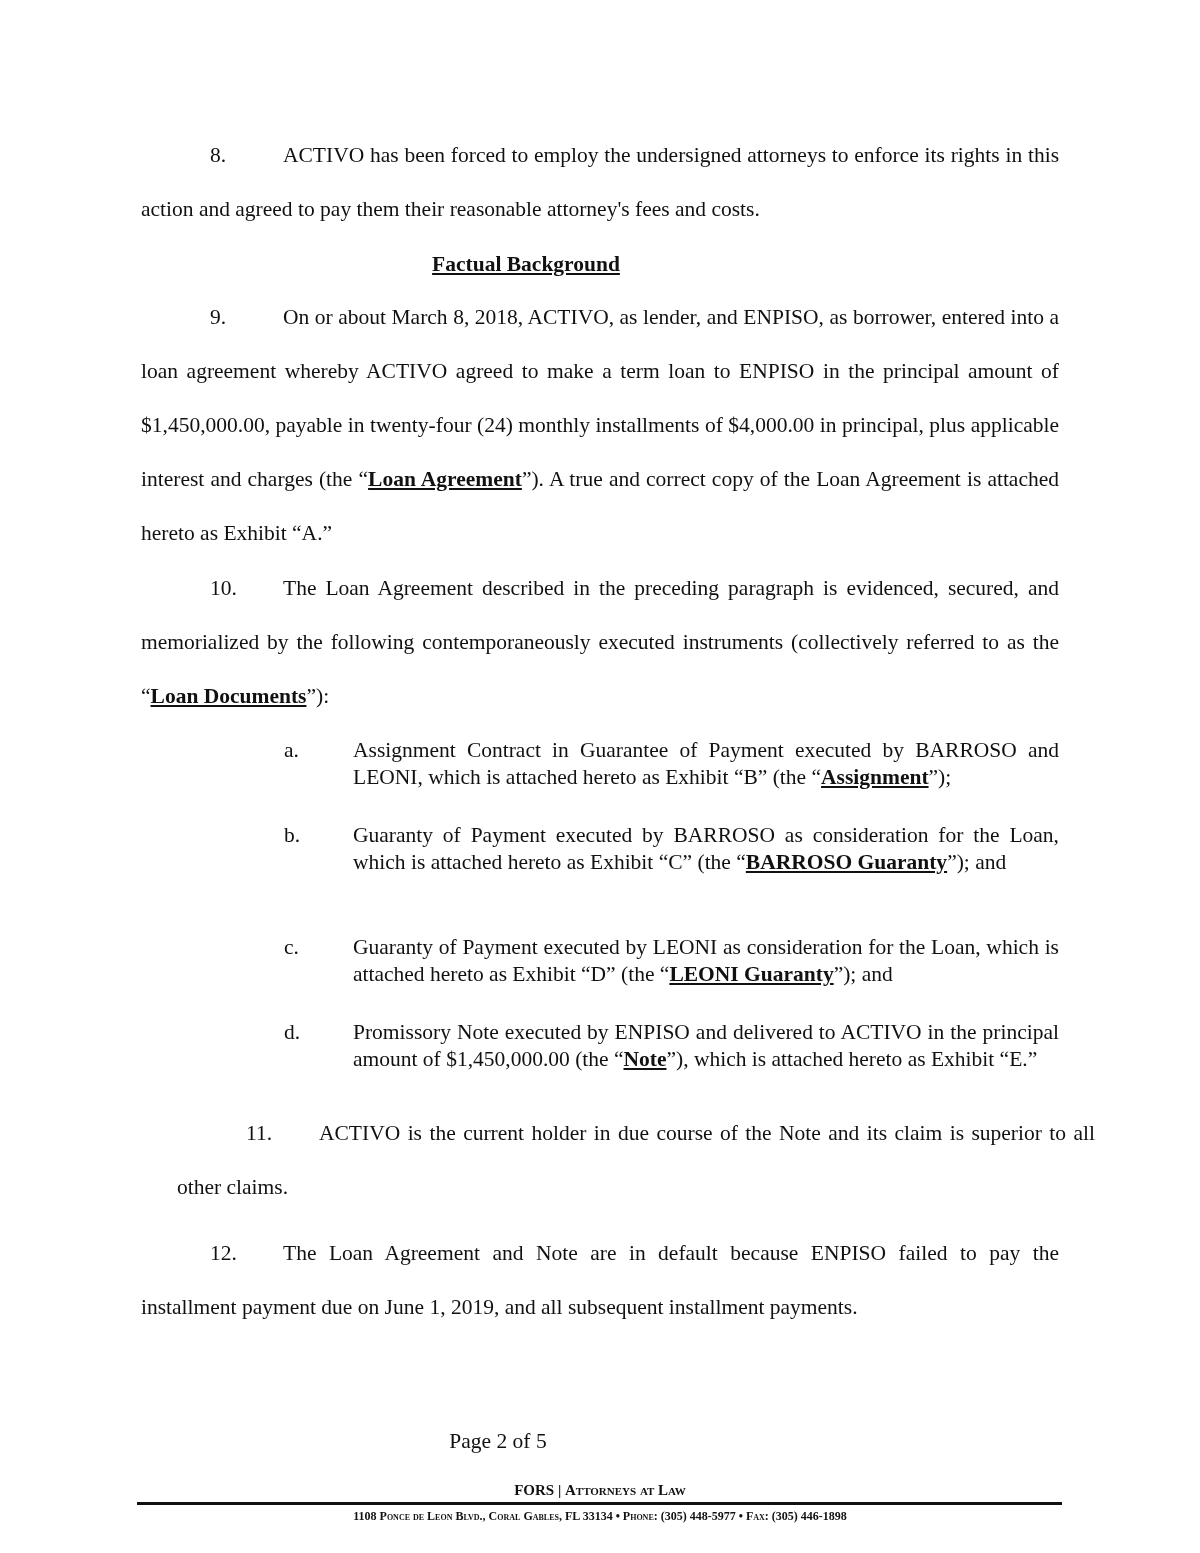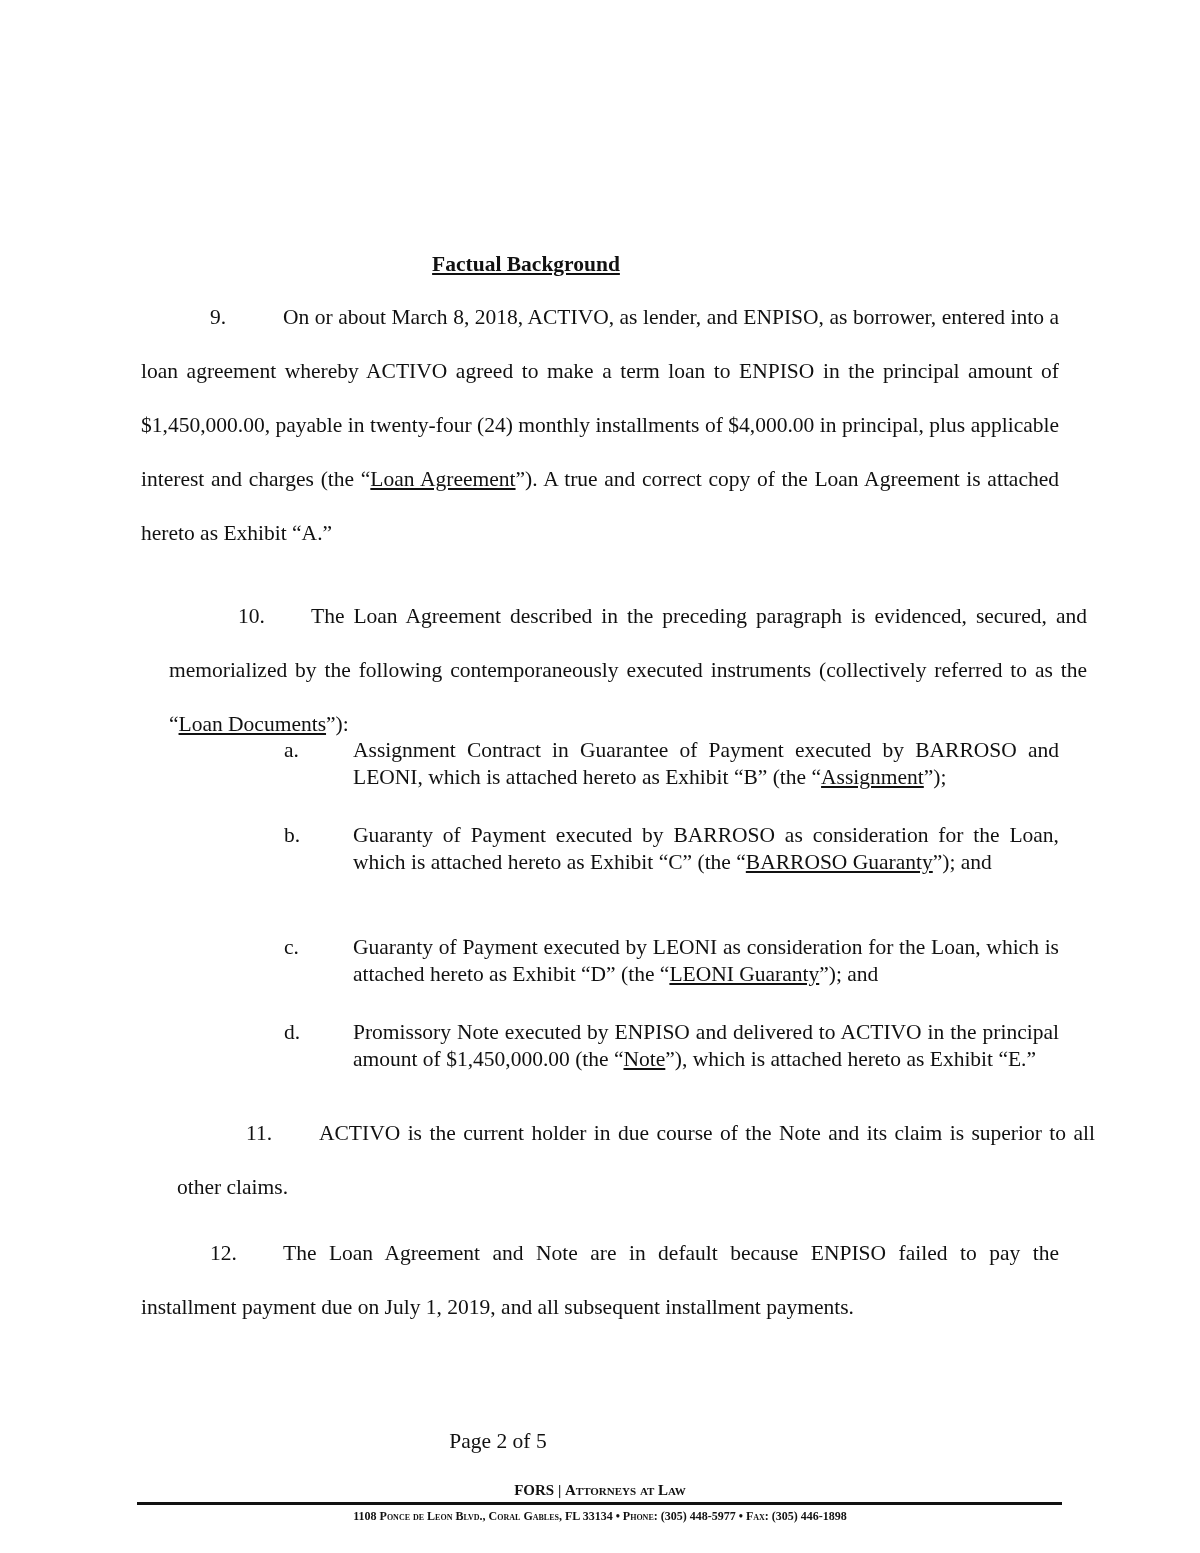--- a/index.html
+++ b/index.html
@@ -41,21 +41,21 @@
     position: absolute;
     left: 0;
     width: 1052px;
     top: 248px;
     text-align: center;
     font-size: 21.5px;
     font-weight: bold;
     text-decoration: underline;
     line-height: 32px;
   }
-  .u { text-decoration: underline; }
+  .u { text-decoration: underline; font-weight: bold; }
   .sub {
     position: absolute;
     left: 284px;
     width: 775px;
     font-size: 21.5px;
     line-height: 27px;
     margin: 0;
   }
   .sub .letter {
     position: absolute;
@@ -106,26 +106,27 @@
     font-weight: bold;
     line-height: 18px;
     font-variant: small-caps;
   }
 </style>
 </head>
 <body>
 
 <div class="page">
 
+  <p class="para p8" style="top:128px;"><span class="num">8.</span><span>ACTIVO has been forced to employ the undersigned attorneys to enforce its rights in this action and agreed to pay them their reasonable attorney's fees and costs.</span></p>
 
   <div class="heading">Factual Background</div>
 
   <p class="para p9" style="top:290px;"><span class="num">9.</span><span>On or about March 8, 2018, ACTIVO, as lender, and ENPISO, as borrower, entered into a loan agreement whereby ACTIVO agreed to make a term loan to ENPISO in the principal amount of $1,450,000.00, payable in twenty-four (24) monthly installments of $4,000.00 in principal, plus applicable interest and charges (the “</span><span class="u">Loan Agreement</span><span>”).  A true and correct copy of the Loan Agreement is attached hereto as Exhibit “A.”</span></p>
 
-  <p class="para p10" style="top:589px;margin-left:28px;"><span class="num">10.</span><span>The Loan Agreement described in the preceding paragraph is evidenced, secured, and memorialized by the following contemporaneously executed instruments (collectively referred to as the “</span><span class="u">Loan Documents</span><span>”):</span></p>
+  <p class="para p10" style="top:561px;"><span class="num">10.</span><span>The Loan Agreement described in the preceding paragraph is evidenced, secured, and memorialized by the following contemporaneously executed instruments (collectively referred to as the “</span><span class="u">Loan Documents</span><span>”):</span></p>
 
   <div class="sub" style="top:737px;">
     <span class="letter">a.</span>
     <span class="body"><span>Assignment Contract in Guarantee of Payment executed by BARROSO and LEONI, which is attached hereto as Exhibit “B” (the “</span><span class="u">Assignment</span><span>”);</span></span>
   </div>
 
   <div class="sub" style="top:822px;">
     <span class="letter">b.</span>
     <span class="body"><span>Guaranty of Payment executed by BARROSO as consideration for the Loan, which is attached hereto as Exhibit “C” (the “</span><span class="u">BARROSO Guaranty</span><span>”); and</span></span>
   </div>
@@ -135,21 +136,21 @@
     <span class="body"><span>Guaranty of Payment executed by LEONI as consideration for the Loan, which is attached hereto as Exhibit “D” (the “</span><span class="u">LEONI Guaranty</span><span>”); and</span></span>
   </div>
 
   <div class="sub" style="top:1019px;">
     <span class="letter">d.</span>
     <span class="body"><span>Promissory Note executed by ENPISO and delivered to ACTIVO in the principal amount of $1,450,000.00 (the “</span><span class="u">Note</span><span>”), which is attached hereto as Exhibit “E.”</span></span>
   </div>
 
   <p class="para p11" style="top:1106px;margin-left:36px;"><span class="num">11.</span><span>ACTIVO is the current holder in due course of the Note and its claim is superior to all other claims.</span></p>
 
-  <p class="para p12" style="top:1226px;"><span class="num">12.</span><span>The Loan Agreement and Note are in default because ENPISO failed to pay the installment payment due on July 1, 2019, and all subsequent installment payments.</span></p>
+  <p class="para p12" style="top:1226px;"><span class="num">12.</span><span>The Loan Agreement and Note are in default because ENPISO failed to pay the installment payment due on June 1, 2019, and all subsequent installment payments.</span></p>
 
   <div class="pagenum">Page 2 of 5</div>
 
   <div class="firm"><span>FORS</span> <span>|</span> <span class="sc">Attorneys at Law</span></div>
 
   <div class="rule"></div>
 
   <div class="address">1108 Ponce de Leon Blvd., Coral Gables, FL 33134 • Phone: (305) 448-5977 • Fax: (305) 446-1898</div>
 
 </div>

